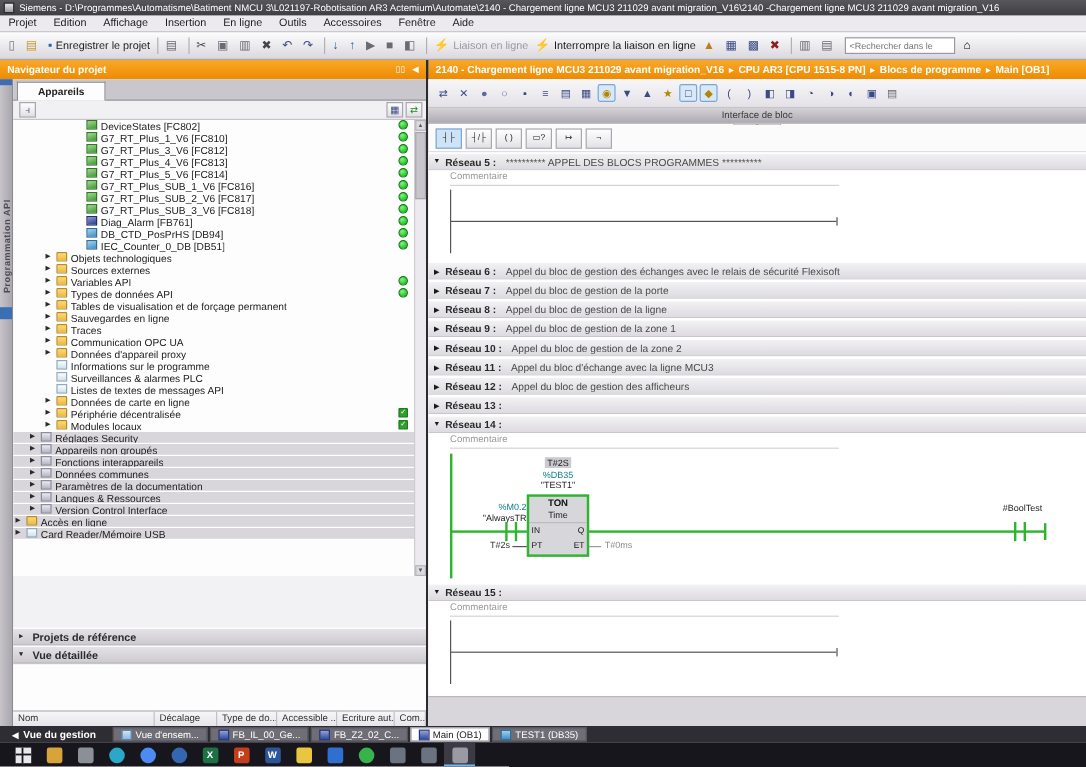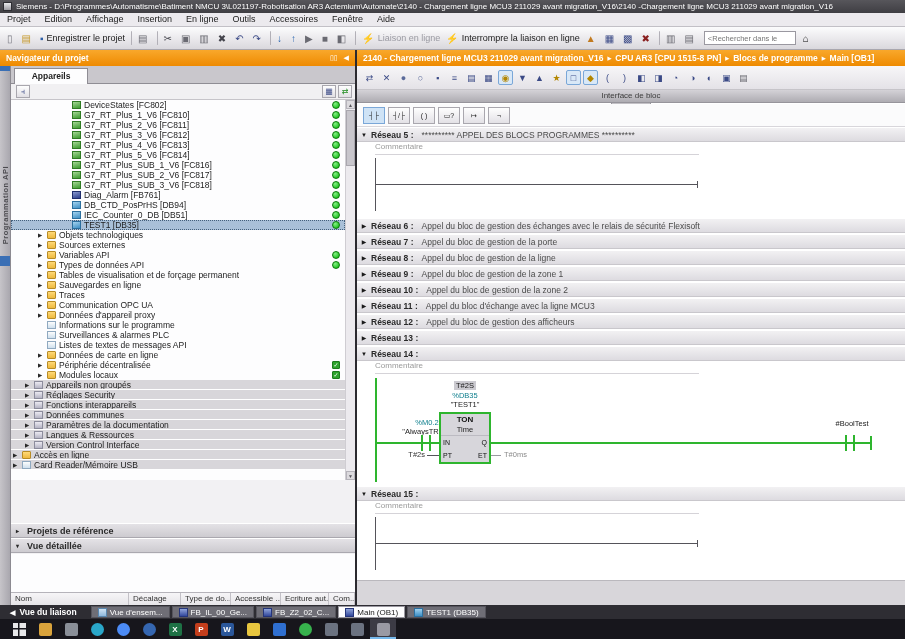--- a/index.html
+++ b/index.html
@@ -48,21 +48,21 @@
   .navigator { position:absolute; left:11px; width:344px; top:66px; height:539px; background:#f2f1f3; }
   .nav-tabs { position:absolute; top:0; left:0; right:0; height:18px; background:#c9c7cc; border-bottom:1px solid #8f8d94; }
   .nav-tab { position:absolute; left:3px; top:2px; width:74px; height:16px; background:#fdfdfe; border:1px solid #8f8d94; border-bottom:none;
     font-size:8.5px; font-weight:bold; text-align:center; line-height:15px; color:#222; }
   .nav-tools { position:absolute; top:18px; left:0; right:0; height:16px; background:#f1f0f2; border-bottom:1px solid #c6c4c9; display:flex; align-items:center; padding:0 3px; }
   .nav-tools .grow { flex:1; }
   .ntool { width:14px; height:13px; border:1px solid #a9a7ae; background:linear-gradient(#fefefe,#e1dfe4); font-size:8px; line-height:11px; text-align:center; color:#3b4a86; margin-left:2px; }
 
   
   .tree { position:absolute; top:34px; left:0; right:10px; height:380px; background:#fdfdfe; overflow:hidden; }
-  .trow { display:flex; align-items:center; height:10px; font-size:8.5px; color:#1c1c1c; white-space:nowrap; overflow:hidden; }
+  .trow { display:flex; align-items:flex-start; height:10px; font-size:8.5px; color:#1c1c1c; white-space:nowrap; overflow:hidden; }
   .trow[data-level="0"] { padding-left:2px; }
   .trow[data-level="1"] { padding-left:14px; }
   .trow[data-level="2"] { padding-left:27px; }
   .trow[data-level="3"] { padding-left:52px; }
   .trow[data-level="0"], .trow[data-level="1"] { background:#d8d6da; border-bottom:1px solid #fff; height:10px; }
   .trow[data-selected="true"] { background:#a9c0d8; outline:1px dotted #44607c; outline-offset:-1px; }
   .exp { width:9px; flex:none; font-size:5.5px; color:#2a2a2a; }
   .trow[data-expander="true"] .exp::before { content:"▶"; }
   .ti { width:9px; height:8px; flex:none; margin-right:3px; }
   [data-icon="fc"] .ti { background:linear-gradient(160deg,#a6d796,#3c9b2e); border:1px solid #2e7a22; }
@@ -370,62 +370,55 @@
         <div class="trow" data-name="tree-item" data-level="3" data-icon="fc" data-status="dot" data-expander="false">
     <span class="exp" data-name="expander-icon"></span>
     <span class="ti" data-name="tree-item-icon"></span>
     <span class="tl">G7_RT_Plus_1_V6 [FC810]</span>
     <span class="grow"></span>
     <span class="st" data-name="status-icon"></span>
   </div>
         <div class="trow" data-name="tree-item" data-level="3" data-icon="fc" data-status="dot" data-expander="false">
     <span class="exp" data-name="expander-icon"></span>
     <span class="ti" data-name="tree-item-icon"></span>
-    <span class="tl">G7_RT_Plus_2_V6 [FC811]</span>
+    <span class="tl">G7_RT_Plus_3_V6 [FC812]</span>
     <span class="grow"></span>
     <span class="st" data-name="status-icon"></span>
   </div>
         <div class="trow" data-name="tree-item" data-level="3" data-icon="fc" data-status="dot" data-expander="false">
     <span class="exp" data-name="expander-icon"></span>
     <span class="ti" data-name="tree-item-icon"></span>
-    <span class="tl">G7_RT_Plus_3_V6 [FC812]</span>
+    <span class="tl">G7_RT_Plus_4_V6 [FC813]</span>
     <span class="grow"></span>
     <span class="st" data-name="status-icon"></span>
   </div>
         <div class="trow" data-name="tree-item" data-level="3" data-icon="fc" data-status="dot" data-expander="false">
     <span class="exp" data-name="expander-icon"></span>
     <span class="ti" data-name="tree-item-icon"></span>
-    <span class="tl">G7_RT_Plus_4_V6 [FC813]</span>
+    <span class="tl">G7_RT_Plus_5_V6 [FC814]</span>
     <span class="grow"></span>
     <span class="st" data-name="status-icon"></span>
   </div>
         <div class="trow" data-name="tree-item" data-level="3" data-icon="fc" data-status="dot" data-expander="false">
     <span class="exp" data-name="expander-icon"></span>
     <span class="ti" data-name="tree-item-icon"></span>
-    <span class="tl">G7_RT_Plus_5_V6 [FC814]</span>
+    <span class="tl">G7_RT_Plus_SUB_1_V6 [FC816]</span>
     <span class="grow"></span>
     <span class="st" data-name="status-icon"></span>
   </div>
         <div class="trow" data-name="tree-item" data-level="3" data-icon="fc" data-status="dot" data-expander="false">
     <span class="exp" data-name="expander-icon"></span>
     <span class="ti" data-name="tree-item-icon"></span>
-    <span class="tl">G7_RT_Plus_SUB_1_V6 [FC816]</span>
+    <span class="tl">G7_RT_Plus_SUB_2_V6 [FC817]</span>
     <span class="grow"></span>
     <span class="st" data-name="status-icon"></span>
   </div>
         <div class="trow" data-name="tree-item" data-level="3" data-icon="fc" data-status="dot" data-expander="false">
     <span class="exp" data-name="expander-icon"></span>
     <span class="ti" data-name="tree-item-icon"></span>
-    <span class="tl">G7_RT_Plus_SUB_2_V6 [FC817]</span>
-    <span class="grow"></span>
-    <span class="st" data-name="status-icon"></span>
-  </div>
-        <div class="trow" data-name="tree-item" data-level="3" data-icon="fc" data-status="dot" data-expander="false">
-    <span class="exp" data-name="expander-icon"></span>
-    <span class="ti" data-name="tree-item-icon"></span>
     <span class="tl">G7_RT_Plus_SUB_3_V6 [FC818]</span>
     <span class="grow"></span>
     <span class="st" data-name="status-icon"></span>
   </div>
         <div class="trow" data-name="tree-item" data-level="3" data-icon="fb" data-status="dot" data-expander="false">
     <span class="exp" data-name="expander-icon"></span>
     <span class="ti" data-name="tree-item-icon"></span>
     <span class="tl">Diag_Alarm [FB761]</span>
     <span class="grow"></span>
     <span class="st" data-name="status-icon"></span>
@@ -437,27 +430,20 @@
     <span class="grow"></span>
     <span class="st" data-name="status-icon"></span>
   </div>
         <div class="trow" data-name="tree-item" data-level="3" data-icon="db" data-status="dot" data-expander="false">
     <span class="exp" data-name="expander-icon"></span>
     <span class="ti" data-name="tree-item-icon"></span>
     <span class="tl">IEC_Counter_0_DB [DB51]</span>
     <span class="grow"></span>
     <span class="st" data-name="status-icon"></span>
   </div>
-        <div class="trow" data-name="tree-item" data-level="3" data-icon="db" data-status="dot" data-selected="true" data-expander="false">
-    <span class="exp" data-name="expander-icon"></span>
-    <span class="ti" data-name="tree-item-icon"></span>
-    <span class="tl">TEST1 [DB35]</span>
-    <span class="grow"></span>
-    <span class="st" data-name="status-icon"></span>
-  </div>
         <div class="trow" data-name="tree-item" data-level="2" data-icon="folder" data-status="none" data-expander="true">
     <span class="exp" data-name="expander-icon"></span>
     <span class="ti" data-name="tree-item-icon"></span>
     <span class="tl">Objets technologiques</span>
     <span class="grow"></span>
     <span class="st" data-name="status-icon"></span>
   </div>
         <div class="trow" data-name="tree-item" data-level="2" data-icon="folder" data-status="none" data-expander="true">
     <span class="exp" data-name="expander-icon"></span>
     <span class="ti" data-name="tree-item-icon"></span>
@@ -552,28 +538,28 @@
         <div class="trow" data-name="tree-item" data-level="2" data-icon="folder" data-status="check" data-expander="true">
     <span class="exp" data-name="expander-icon"></span>
     <span class="ti" data-name="tree-item-icon"></span>
     <span class="tl">Modules locaux</span>
     <span class="grow"></span>
     <span class="st" data-name="status-icon"></span>
   </div>
         <div class="trow" data-name="tree-item" data-level="1" data-icon="sys" data-status="none" data-expander="true">
     <span class="exp" data-name="expander-icon"></span>
     <span class="ti" data-name="tree-item-icon"></span>
+    <span class="tl">Réglages Security</span>
+    <span class="grow"></span>
+    <span class="st" data-name="status-icon"></span>
+  </div>
+        <div class="trow" data-name="tree-item" data-level="1" data-icon="sys" data-status="none" data-expander="true">
+    <span class="exp" data-name="expander-icon"></span>
+    <span class="ti" data-name="tree-item-icon"></span>
     <span class="tl">Appareils non groupés</span>
-    <span class="grow"></span>
-    <span class="st" data-name="status-icon"></span>
-  </div>
-        <div class="trow" data-name="tree-item" data-level="1" data-icon="sys" data-status="none" data-expander="true">
-    <span class="exp" data-name="expander-icon"></span>
-    <span class="ti" data-name="tree-item-icon"></span>
-    <span class="tl">Réglages Security</span>
     <span class="grow"></span>
     <span class="st" data-name="status-icon"></span>
   </div>
         <div class="trow" data-name="tree-item" data-level="1" data-icon="sys" data-status="none" data-expander="true">
     <span class="exp" data-name="expander-icon"></span>
     <span class="ti" data-name="tree-item-icon"></span>
     <span class="tl">Fonctions interappareils</span>
     <span class="grow"></span>
     <span class="st" data-name="status-icon"></span>
   </div>
@@ -816,21 +802,21 @@
             <span class="htick"></span>
         </div>
       </div>
 
     </div>
     <div class="ed-footer" data-name="editor-footer"></div>
   </div>
 
   <div class="tabsbar" data-name="editor-tabs-bar">
     <span class="portal" data-name="portal-view-button">
-      <span class="arr" data-name="arrow-left-icon">◀</span><span>Vue du liaison</span>
+      <span class="arr" data-name="arrow-left-icon">◀</span><span>Vue du gestion</span>
     </span>
     <span class="stabs">
         <span class="stab" data-name="tab-vue-densemble" data-active="false">
     <span class="sticon" data-name="tab-icon" data-k="overview"></span>
     <span>Vue d'ensem...</span>
   </span>
         <span class="stab" data-name="tab-fb-il-00" data-active="false">
     <span class="sticon" data-name="tab-icon" data-k="block"></span>
     <span>FB_IL_00_Ge...</span>
   </span>

